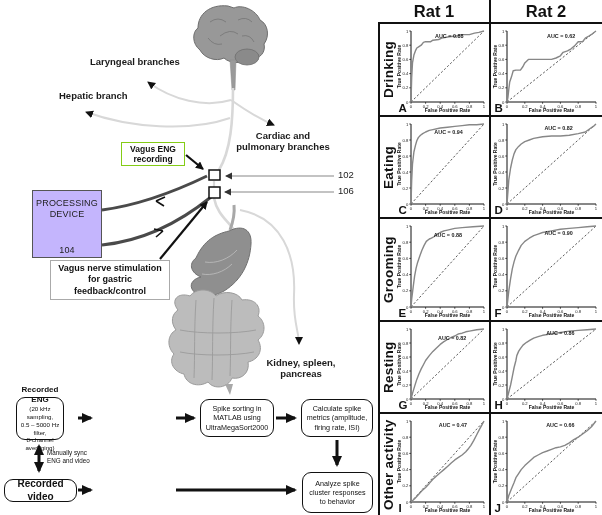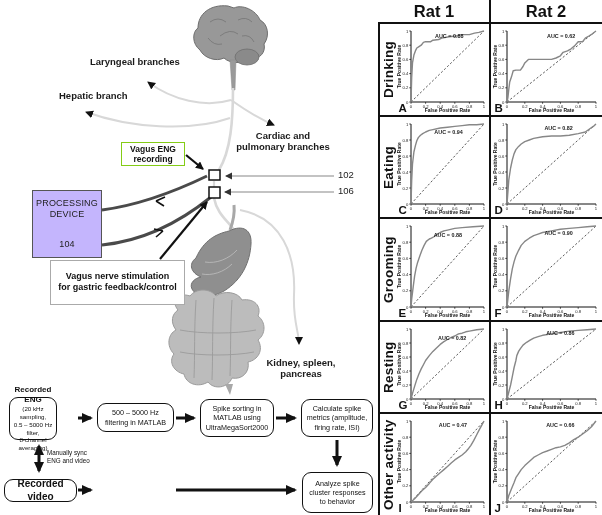--- a/index.html
+++ b/index.html
@@ -11,24 +11,24 @@
   .dlabel{position:absolute;font-weight:bold;font-size:9.5px;line-height:1.18;color:#1a1a1a;
           white-space:pre-line;z-index:2;}
   .nowrap{white-space:nowrap;}
   .center{text-align:center;}
   .boxed{border:1px solid #84cc16;background:rgba(255,255,255,.92);padding:1px 2px;}
   .refnum{position:absolute;font-size:9.5px;font-weight:normal;color:#222;z-index:2;}
   .device-box{position:absolute;left:32px;top:190px;width:70px;height:68px;border:1.5px solid #555;
               background:#c4b5fd;z-index:2;display:flex;flex-direction:column;align-items:center;
               padding-top:7px;font-size:9px;color:#222;text-align:center;line-height:1.25;
               white-space:pre-line;letter-spacing:.2px;}
-  .device-box .num{margin-top:18px;}
-  .stim-box{position:absolute;left:50px;top:260px;width:135px;border:1px solid #aaa;background:#fff;
+  .device-box .num{margin-top:24px;}
+  .stim-box{position:absolute;left:50px;top:260px;width:120px;border:1px solid #aaa;background:#fff;
             z-index:2;font-weight:bold;font-size:9px;text-align:center;line-height:1.25;
-            white-space:pre-line;padding:10px 1px;}
+            white-space:pre-line;padding:2px 1px;}
   .eng-box{position:absolute;left:121px;top:142px;width:64px;z-index:2;font-weight:bold;
            font-size:8.5px;text-align:center;line-height:1.2;white-space:pre-line;}
   
   .fc-box{position:absolute;border:1.8px solid #111;border-radius:9px;background:#fff;z-index:2;
           display:flex;flex-direction:column;align-items:center;justify-content:center;
           text-align:center;font-size:7.2px;line-height:1.28;white-space:pre-line;padding:2px;}
   .fc-title{font-weight:bold;font-size:8px;}
   .fc-sub{font-size:6.2px;line-height:1.25;}
   .fc-bold{font-weight:bold;font-size:10px;}
   .sync-note{position:absolute;left:47px;top:449px;font-size:6.3px;line-height:1.3;
@@ -136,28 +136,26 @@
 DEVICE</span>
     <span class="num">104</span>
   </div>
   <div class="stim-box">Vagus nerve stimulation
 for gastric feedback/control</div>
   <div class="dlabel center" style="left:260px;top:357px;width:82px;">Kidney, spleen,
 pancreas</div>
   <div class="refnum" style="left:338px;top:169px;">102</div>
   <div class="refnum" style="left:338px;top:185px;">106</div>
 
-  <div class="fc-box" style="left:9px;top:397px;width:48px;height:43px;justify-content:center;">
+  <div class="fc-box" style="left:16px;top:397px;width:48px;height:43px;justify-content:center;">
     <span class="fc-title">Recorded ENG</span>
     <span class="fc-sub">(20 kHz sampling,
 0.5 – 5000 Hz filter,
 8-channel averaging)</span>
   </div>
-  <div class="fc-box" style="left:97px;top:403px;width:77px;height:29px;">500 – 5000 Hz
-filtering in MATLAB</div>
   <div class="fc-box" style="left:200px;top:399px;width:74px;height:38px;">Spike sorting in
 MATLAB using
 UltraMegaSort2000</div>
   <div class="fc-box" style="left:301px;top:399px;width:72px;height:38px;">Calculate spike
 metrics (amplitude,
 firing rate, ISI)</div>
   <div class="fc-box fc-bold" style="left:4px;top:479px;width:73px;height:23px;">Recorded video</div>
   <div class="fc-box" style="left:302px;top:472px;width:71px;height:41px;">Analyze spike
 cluster responses
 to behavior</div>

